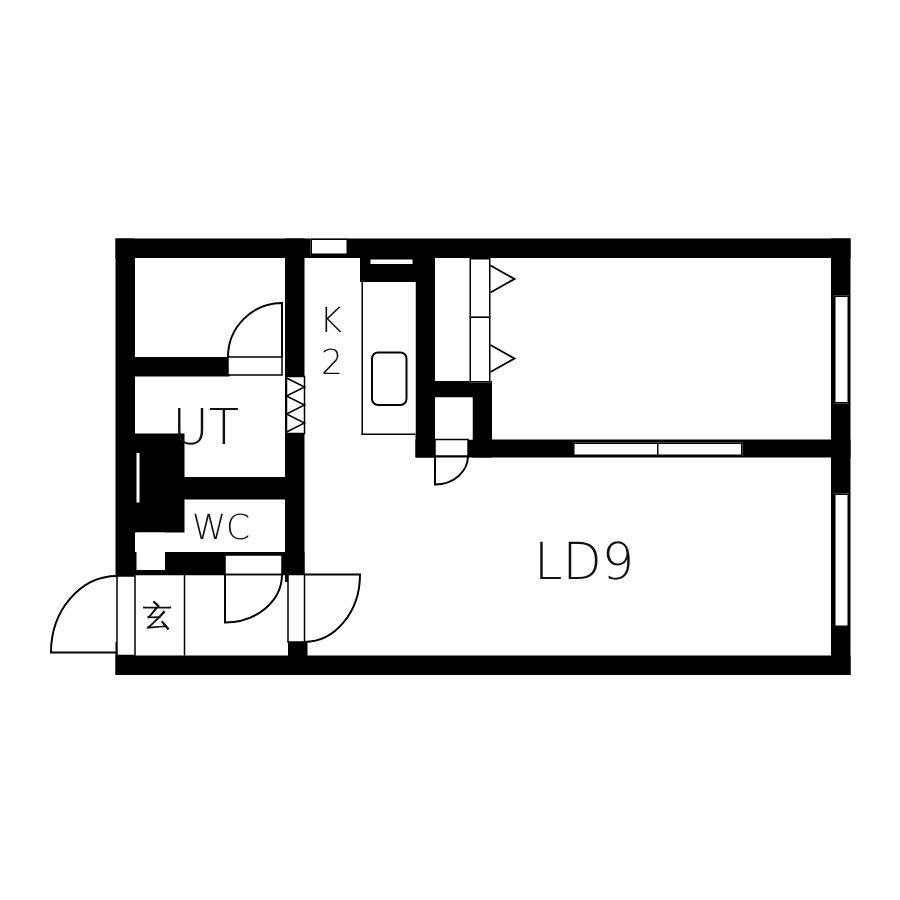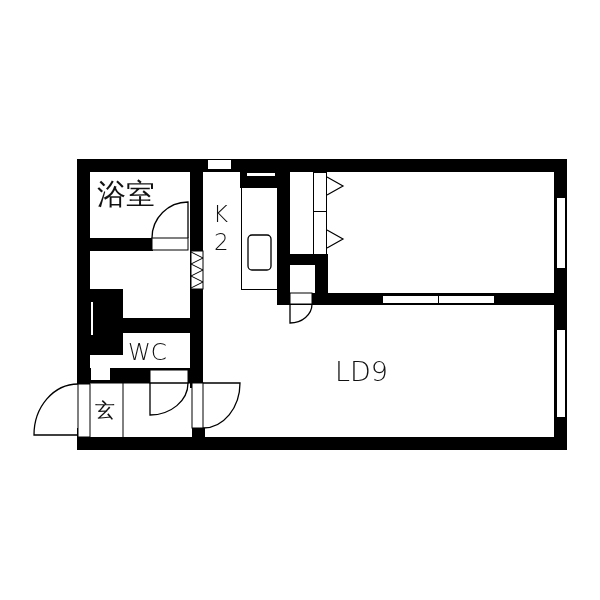--- a/index.html
+++ b/index.html
@@ -95,19 +95,19 @@
       <rect x="290" y="293" width="22" height="11" fill="#fff" stroke="#000" stroke-width="1"></rect>
       <path d="M290 304 L290 323 A22 19 0 0 0 312 304" fill="none" stroke="#000" stroke-width="1.3"></path>
     </g>
 
     <polyline points="327,177 343,186 327,195" fill="none" stroke="#000" stroke-width="1.2"></polyline>
     <polyline points="327,230 343,239 327,248" fill="none" stroke="#000" stroke-width="1.2"></polyline>
 
     <rect x="248" y="235" width="23" height="35" rx="4" ry="4" fill="#fff" stroke="#000" stroke-width="1.3"></rect>
   </svg>
 
-  <div class="label" style="left:97px;top:180px;font-size:29px;">浴室</div>
+  <div class="label" style="left:115px;top:268px;font-size:33px;">UT</div>
   <div class="label" style="left:128px;top:341px;font-size:23px;">WC</div>
   <div class="label" style="left:95px;top:400px;font-size:20px;">玄</div>
   <div class="label" style="left:213px;top:203px;font-size:23px;">K</div>
   <div class="label" style="left:214px;top:231px;font-size:23px;">2</div>
-  <div class="label" style="left:335px;top:358px;font-size:27px;text-align:right;">LD9</div>
+  <div class="label" style="left:356px;top:358px;font-size:34px;text-align:right;">LD9</div>
 </div>
 
 </body></html>

